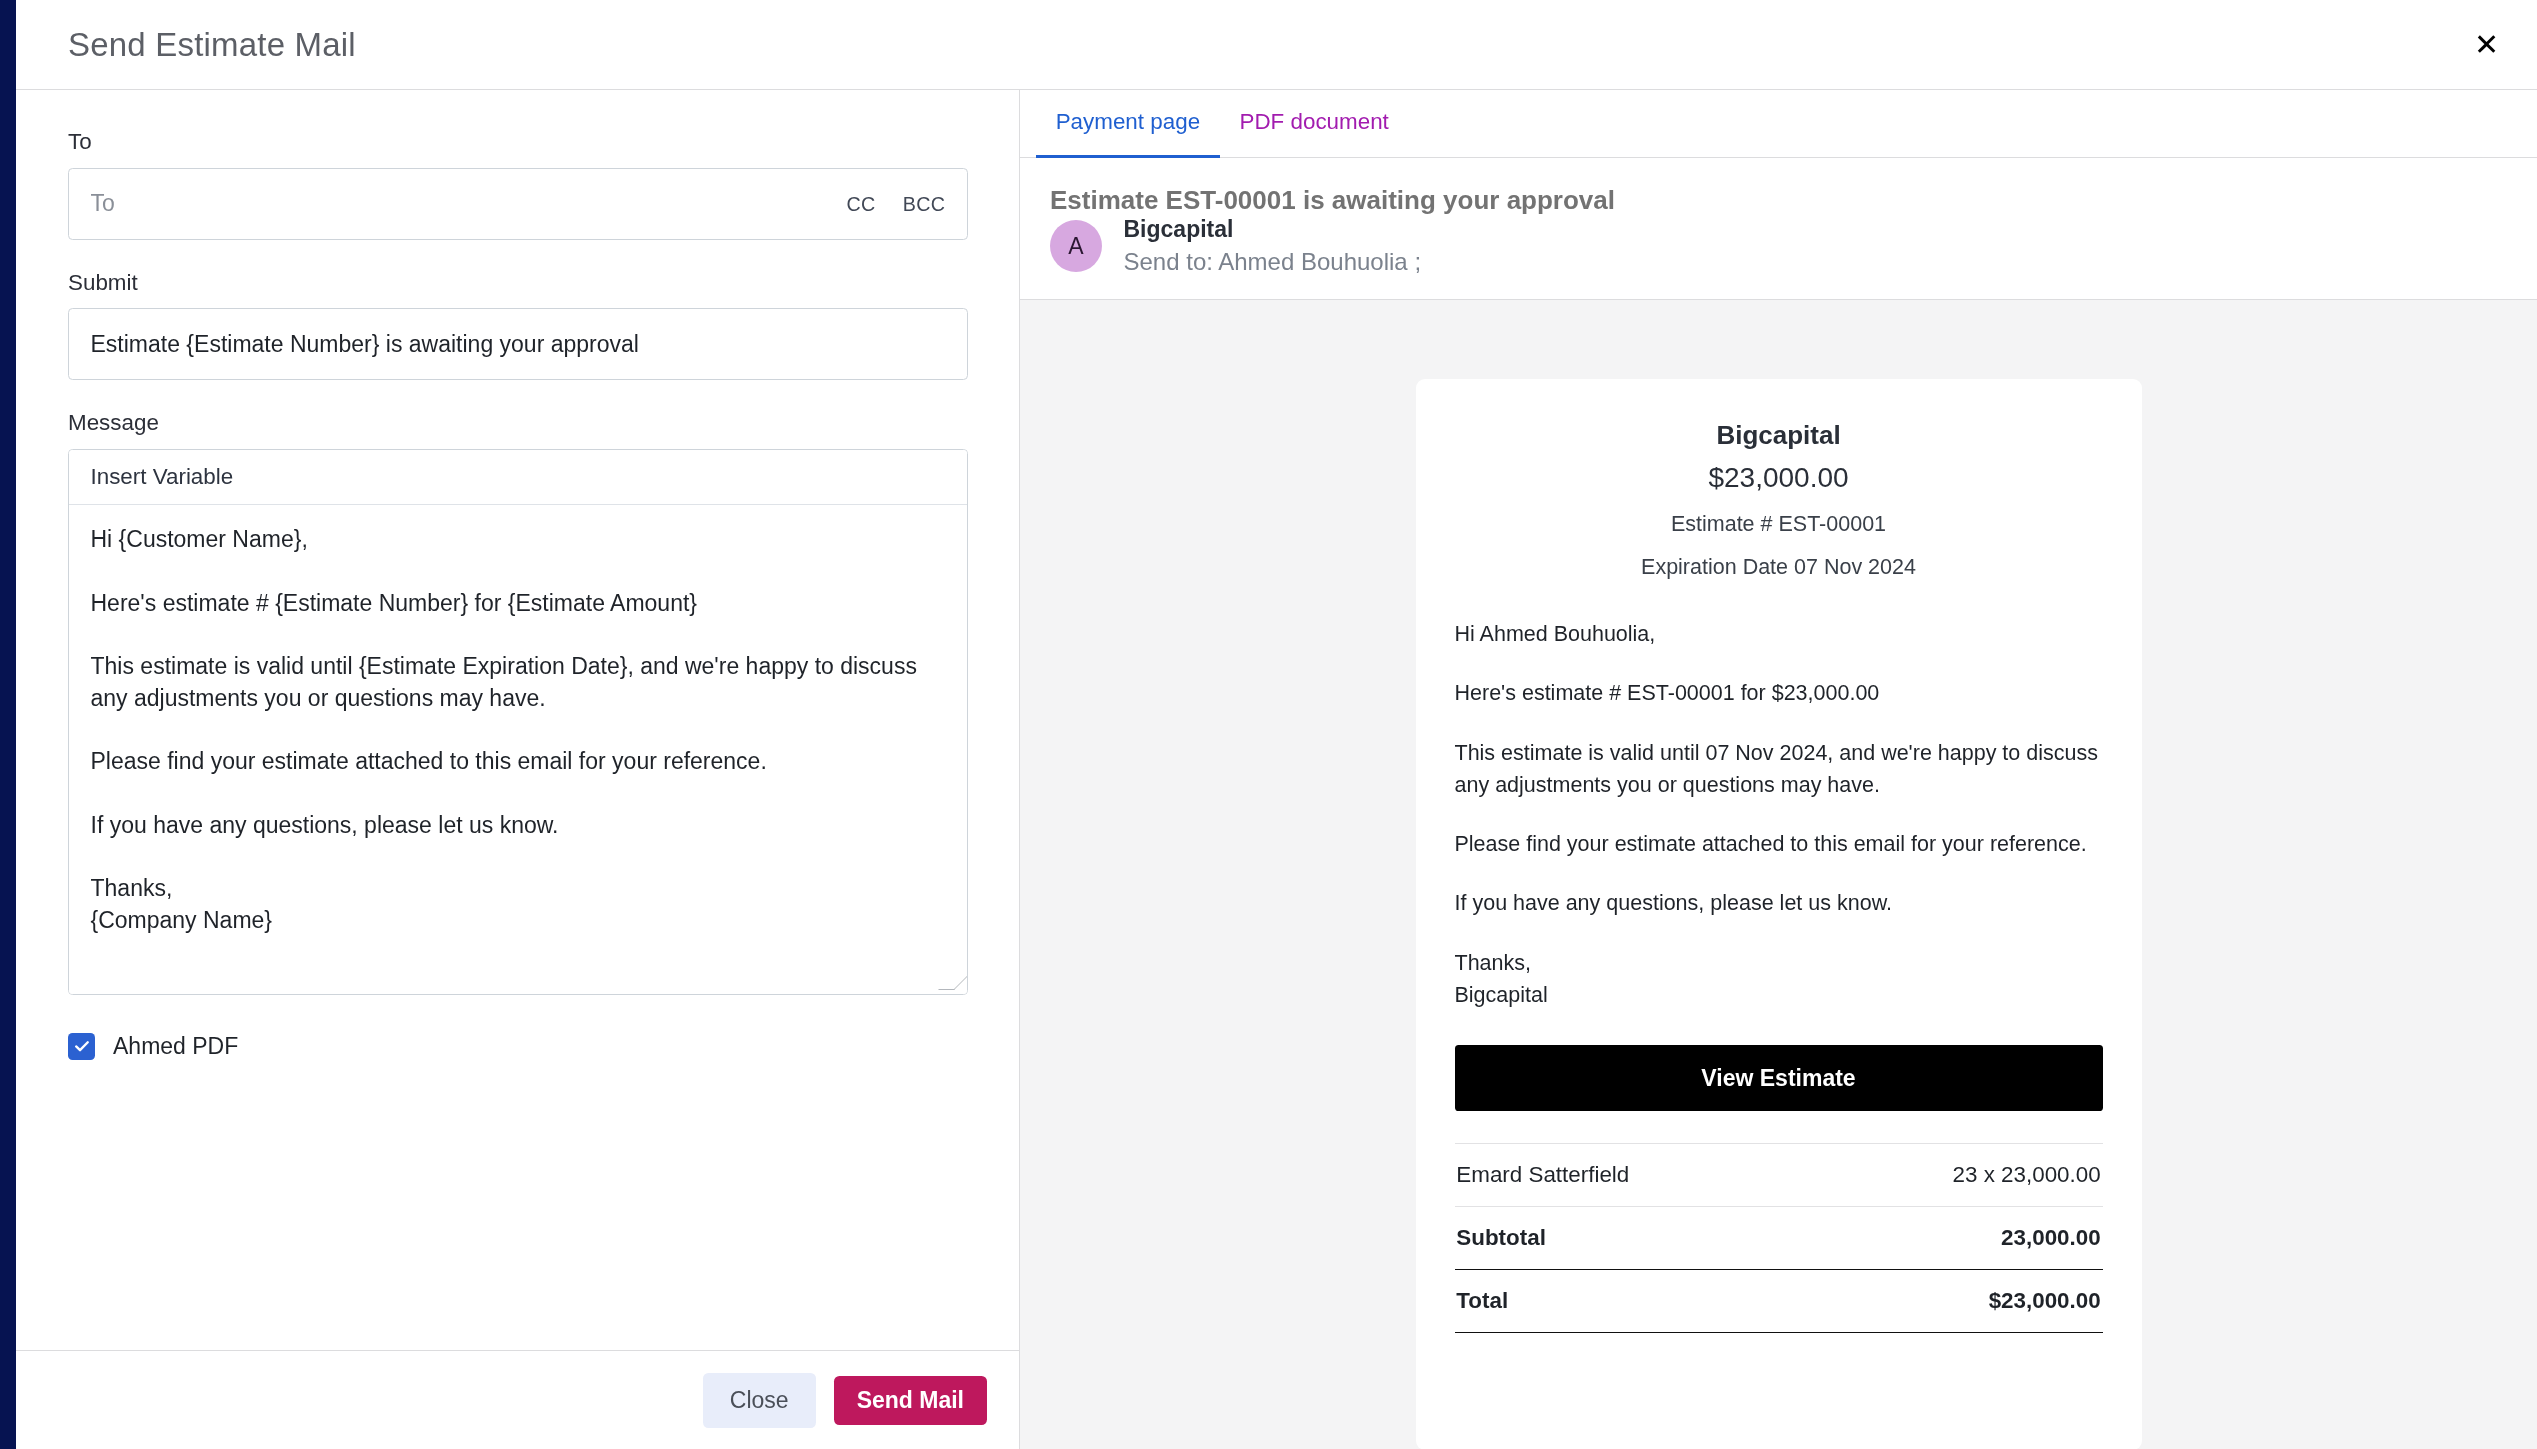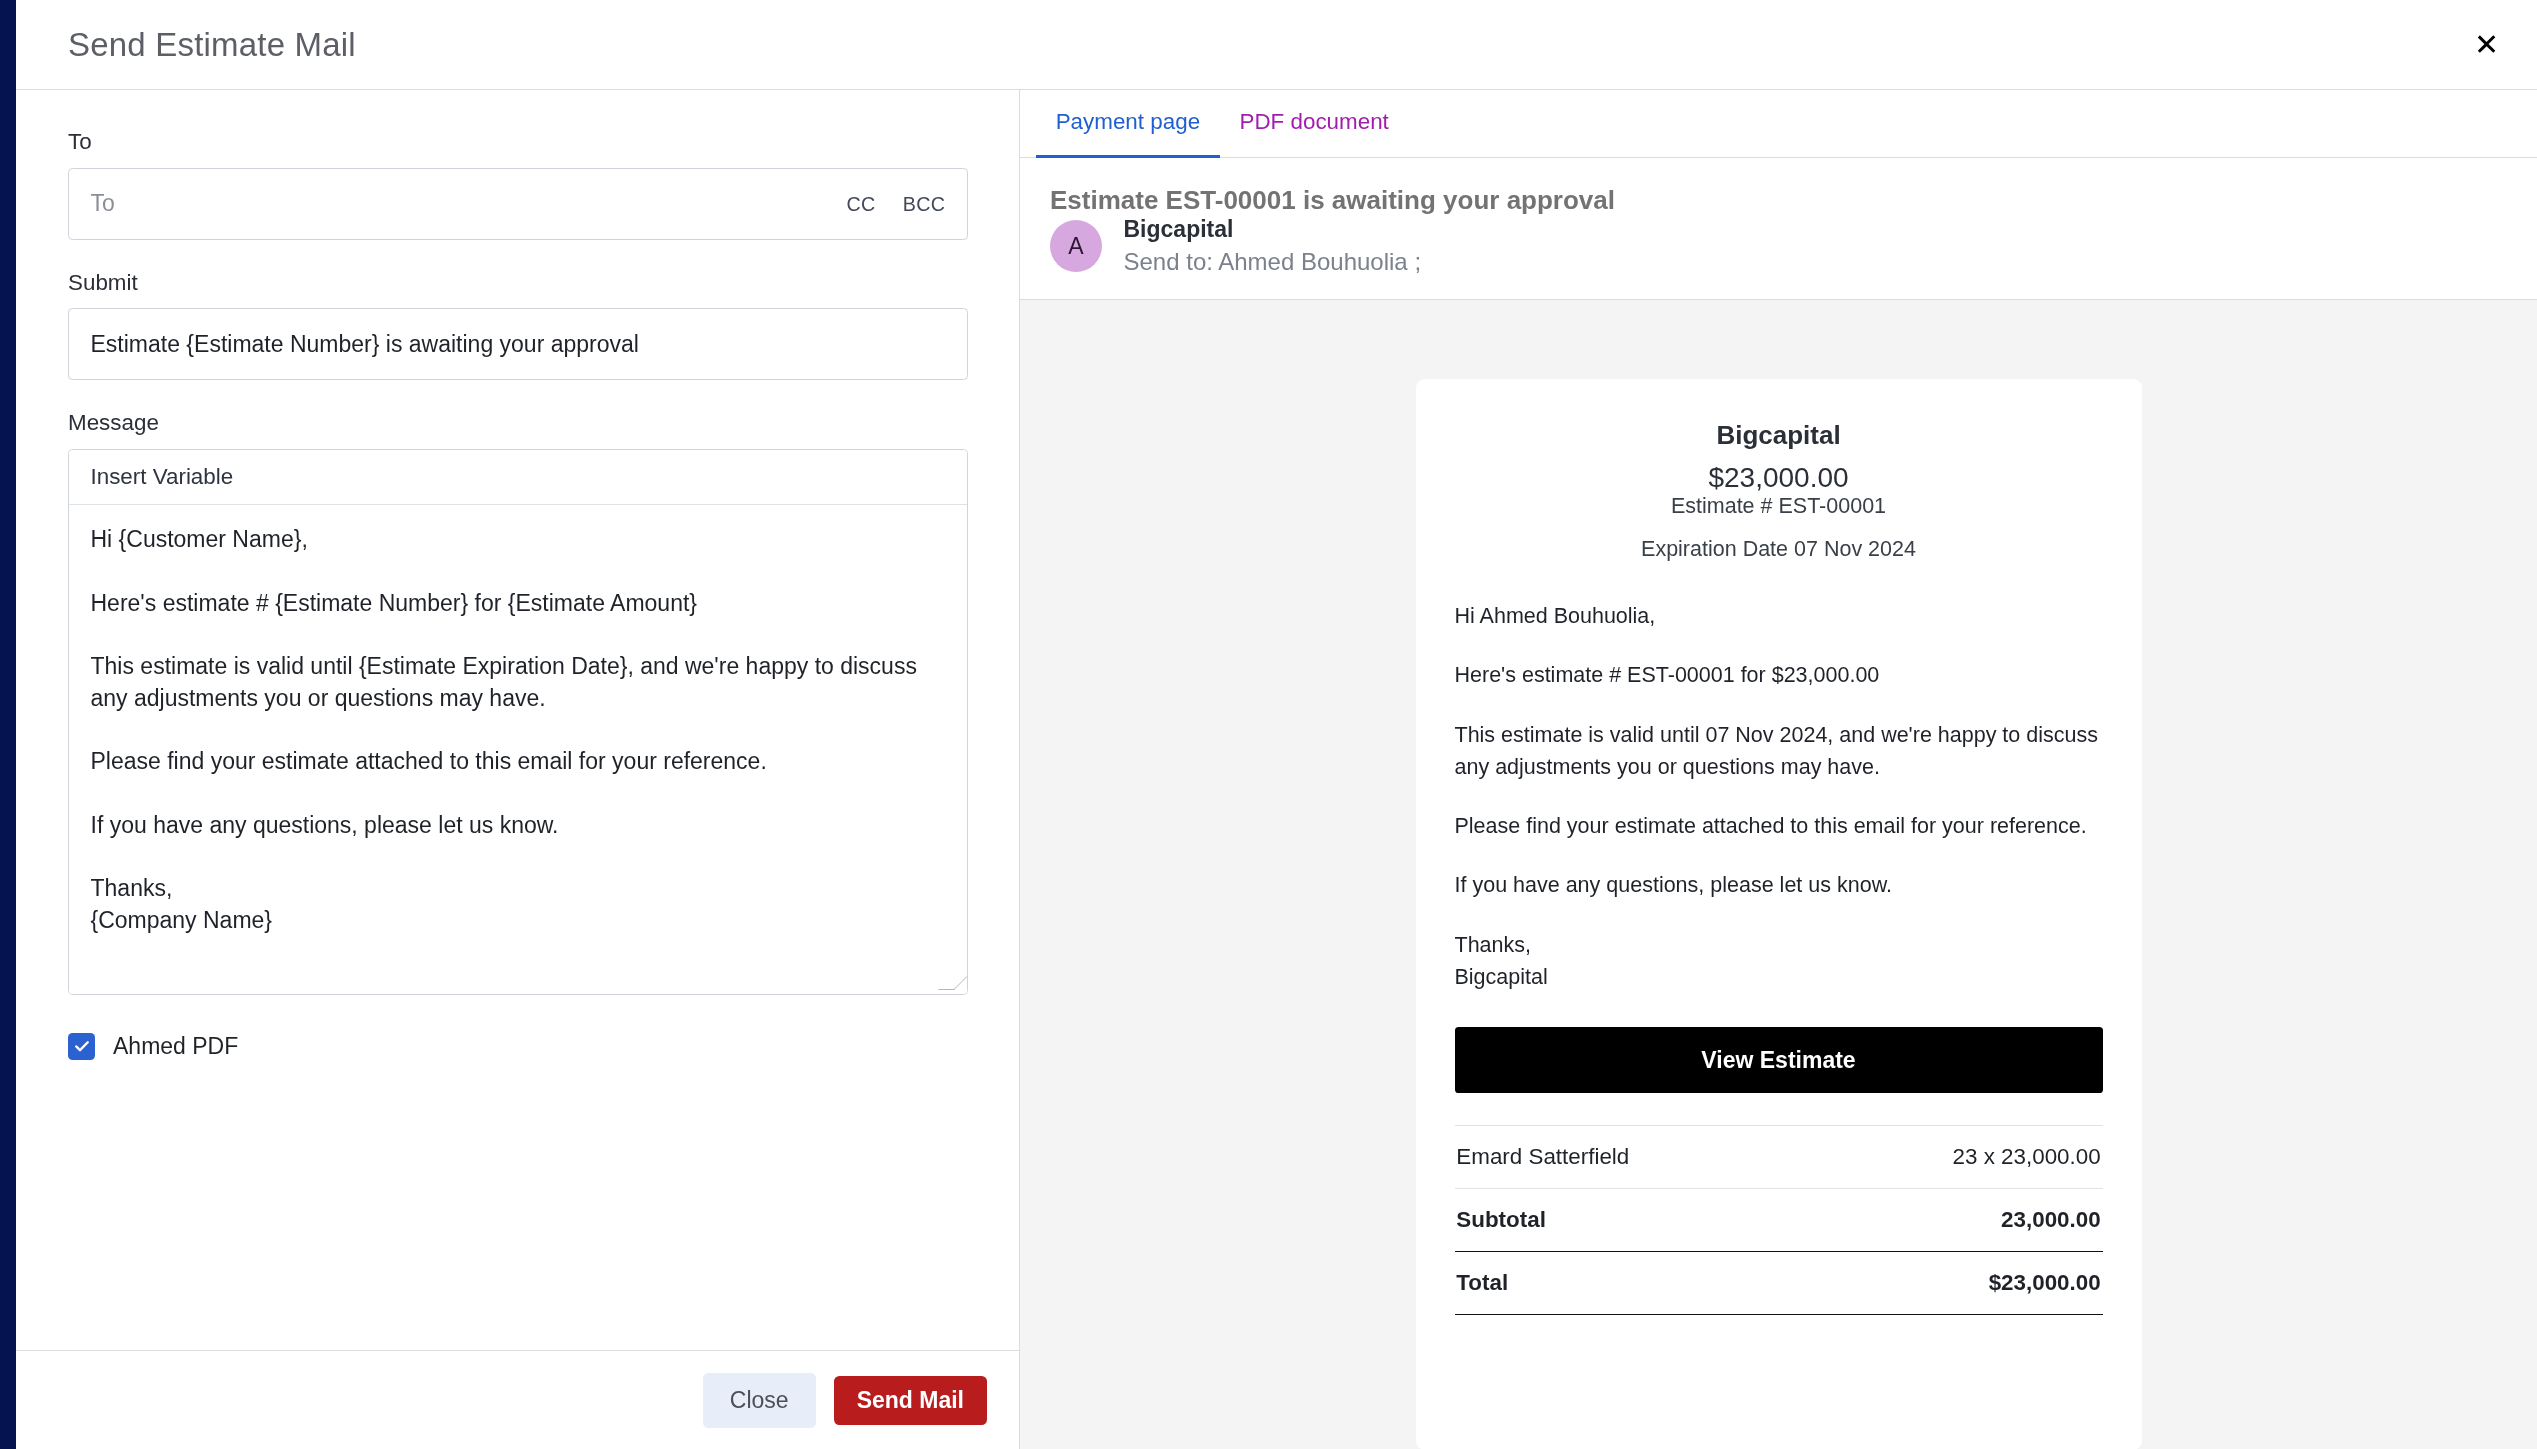--- a/index.html
+++ b/index.html
@@ -94,21 +94,21 @@
   .cbox svg { width: 18px; height: 18px; display:block; }
   .cbox-label { margin-left: 18px; font-size: 23px; color: #1f2329; }
 
   .left-footer {
     flex: 0 0 100px; height: 100px; border-top: 0.9px solid #dcdcde;
     display: flex; align-items: center; justify-content: flex-end;
     padding-right: 32px; gap: 18px; background: #fff;
   }
   .btn { border: none; border-radius: 5.4px; cursor: pointer; font-size: 23px; font-family: inherit; }
   .btn-close { background: #e8edfa; color: #4a4f58; padding: 14.3px 27px; }
-  .btn-send { background: #b91c1c; color: #ffffff; padding: 11px 23px; font-weight: 700; }
+  .btn-send { background: #be185d; color: #ffffff; padding: 11px 23px; font-weight: 700; }
 
   
   .right-pane { flex: 1 1 auto; display: flex; flex-direction: column; min-width: 0; background: #fff; }
 
   .tabs {
     flex: 0 0 68px; height: 68px; display: flex; align-items: stretch;
     border-bottom: 0.9px solid #dcdcde; padding-left: 16px;
   }
   .tab {
     display: flex; align-items: center; padding: 0 19.7px; font-size: 22.4px;
@@ -131,21 +131,21 @@
   .preview-scroll {
     flex: 1 1 auto; background: #f4f4f5; border-top: 0.9px solid #dcdcde;
     overflow: hidden; display: flex; justify-content: center; padding-top: 79px;
   }
   .preview-card {
     width: 726px; background: #ffffff; border-radius: 9px;
     padding: 41px 39px 0 39px; height: 100%;
   }
   .pc-company { text-align: center; font-size: 26px; font-weight: 700; color: #2a2f38; }
   .pc-amount { text-align: center; font-size: 28px; color: #2a2f38; margin-top: 10.7px; }
-  .pc-estno { text-align: center; font-size: 21.5px; color: #3a4049; }
+  .pc-estno { text-align: center; font-size: 21.5px; color: #3a4049; margin-top: 18px; }
   .pc-exp { text-align: center; font-size: 21.5px; color: #3a4049; margin-top: 18px; }
 
   .pc-body { margin-top: 38px; font-size: 21.5px; line-height: 1.5; color: #1f2329; }
   .pc-body p { margin: 0 0 27px 0; }
   .pc-body p:last-child { margin-bottom: 0; }
 
   .view-btn {
     display: block; width: 100%; margin-top: 34px; background: #000000; color: #fff;
     border: none; border-radius: 3.6px; padding: 19.7px 0; font-size: 23px; font-weight: 700;
     font-family: inherit; cursor: pointer; text-align: center;

